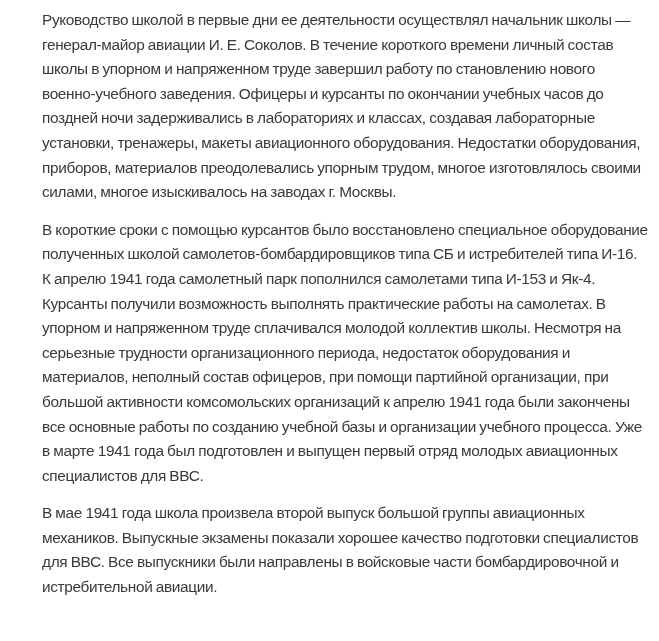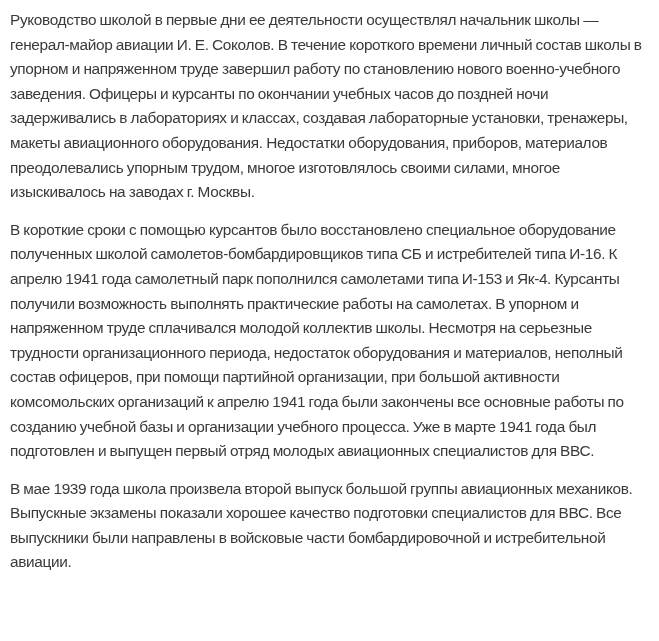--- a/index.html
+++ b/index.html
@@ -13,25 +13,26 @@
       overflow: hidden;
     }
     .article {
       padding: 8px 10px 0 10px;
       font-family: "Liberation Sans", sans-serif;
       font-size: 15.4px;
       line-height: 24.6px;
       color: #3a3a3a;
       letter-spacing: -0.35px;
       word-spacing: -0.5px;
+      margin-left: 32px;
     }
     .article p {
       margin: 0 0 13px 0;
     }
   </style>
 </head>
 <body>
 
 <div class="article">
   <p>Руководство школой в первые дни ее деятельности осуществлял начальник школы — генерал-майор авиации И. Е. Соколов. В течение короткого времени личный состав школы в упорном и напряженном труде завершил работу по становлению нового военно-учебного заведения. Офицеры и курсанты по окончании учебных часов до поздней ночи задерживались в лабораториях и классах, создавая лабораторные установки, тренажеры, макеты авиационного оборудования. Недостатки оборудования, приборов, материалов преодолевались упорным трудом, многое изготовлялось своими силами, многое изыскивалось на заводах г. Москвы.</p>
   <p>В короткие сроки с помощью курсантов было восстановлено специальное оборудование полученных школой самолетов-бомбардировщиков типа СБ и истребителей типа И-16. К апрелю 1941 года самолетный парк пополнился самолетами типа И-153 и Як-4. Курсанты получили возможность выполнять практические работы на самолетах. В упорном и напряженном труде сплачивался молодой коллектив школы. Несмотря на серьезные трудности организационного периода, недостаток оборудования и материалов, неполный состав офицеров, при помощи партийной организации, при большой активности комсомольских организаций к апрелю 1941 года были закончены все основные работы по созданию учебной базы и организации учебного процесса. Уже в марте 1941 года был подготовлен и выпущен первый отряд молодых авиационных специалистов для ВВС.</p>
-  <p>В мае 1939 года школа произвела второй выпуск большой группы авиационных механиков. Выпускные экзамены показали хорошее качество подготовки специалистов для ВВС. Все выпускники были направлены в войсковые части бомбардировочной и истребительной авиации.</p>
+  <p>В мае 1941 года школа произвела второй выпуск большой группы авиационных механиков. Выпускные экзамены показали хорошее качество подготовки специалистов для ВВС. Все выпускники были направлены в войсковые части бомбардировочной и истребительной авиации.</p>
 </div>
 
 </body></html>

